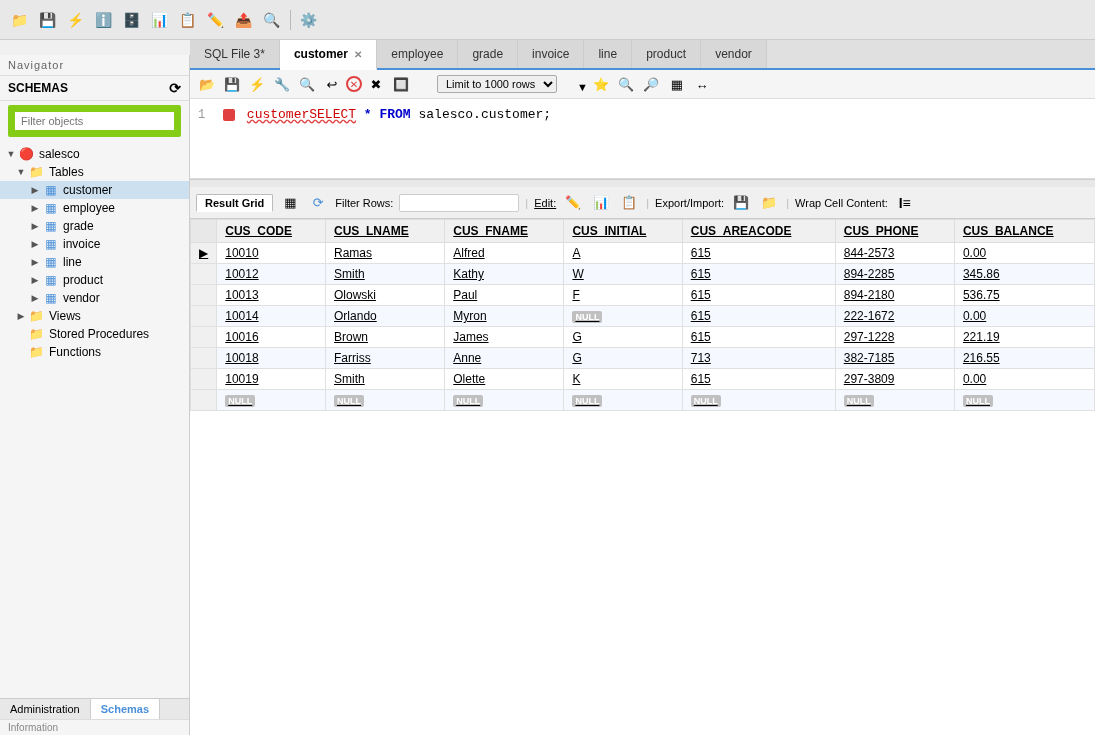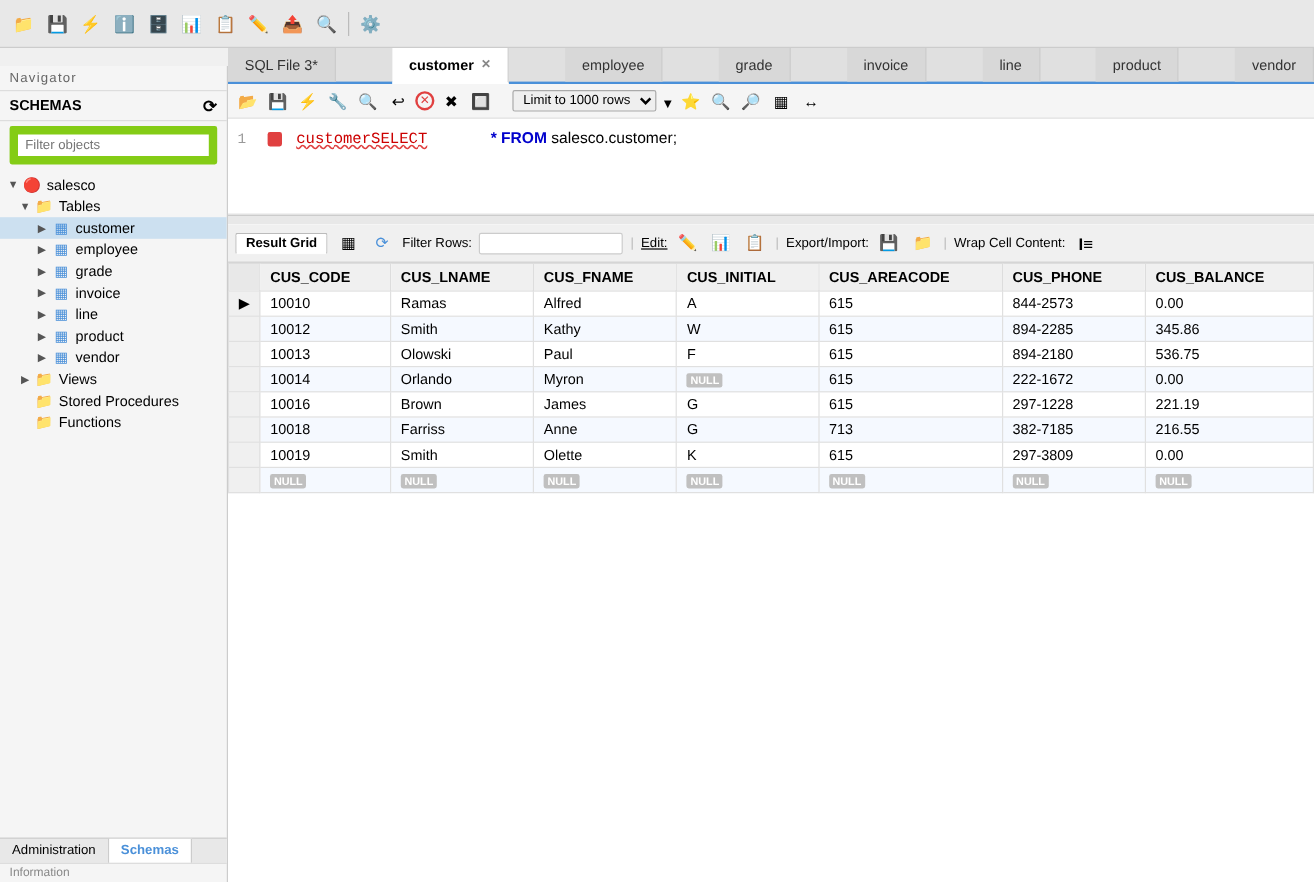--- a/index.html
+++ b/index.html
@@ -107,21 +107,20 @@
       min-width: 0;
     }
 
     
     .tab-bar {
       display: flex;
       align-items: stretch;
       background: #e0e0e0;
       border-bottom: 2px solid #4a90d9;
       height: 30px;
-      justify-content: space-between;
     }
     .tab {
       padding: 0 14px;
       display: flex;
       align-items: center;
       gap: 6px;
       font-size: 12px;
       cursor: pointer;
       border-right: 1px solid #ccc;
       background: #d8d8d8;
@@ -145,22 +144,22 @@
       background: #f5f5f5;
       border-bottom: 1px solid #ddd;
     }
     .q-icon {
       width: 22px; height: 22px;
       display: inline-flex; align-items: center; justify-content: center;
       cursor: pointer; border: 1px solid transparent; border-radius: 2px;
       font-size: 13px;
     }
     .limit-select {
-      display: flex; align-items: flex-end; gap: 4px;
-      margin-left: 12px;
+      display: flex; align-items: flex-end; gap: 20px;
+      margin-left: 22px;
       font-size: 11px;
     }
     .limit-select select {
       font-size: 11px; border: 1px solid #aaa; border-radius: 2px; padding: 1px 4px;
     }
 
     
     .query-editor {
       flex: 0 0 auto;
       min-height: 80px;
@@ -221,21 +220,21 @@
     }
     .result-btn.active { background: #fff; border-bottom-color: #fff; font-weight: bold; }
     .result-separator { color: #bbb; font-size: 11px; }
     .filter-label { font-size: 11px; }
     .filter-input-inline {
       border: 1px solid #ccc; border-radius: 2px; padding: 2px 6px;
       font-size: 11px; width: 120px;
     }
 
     
-    .data-grid { flex: 1; overflow: auto; }
+    .data-grid { flex: 1; overflow: auto; text-decoration: underline; }
     table {
       border-collapse: collapse;
       width: 100%;
       font-size: 12px;
     }
     thead th {
       background: #f0f0f0;
       border: 1px solid #ddd;
       padding: 4px 8px;
       text-align: left;
@@ -434,21 +433,21 @@
       <div class="q-icon">🔎</div>
       <div class="q-icon">▦</div>
       <div class="q-icon">↔</div>
     </div>
 
     <div class="query-editor">
       <span class="line-num">1</span>
       <span class="error-dot"></span>
       <span class="query-error-text">customerSELECT</span>
       <span class="kw-select"></span>
-      <span style="font-family:Liberation Sans, sans-serif; font-size:13px;margin-left:45px;">
+      <span style="font-family:Liberation Mono, monospace; font-size:13px;">
         <span style="color:#0000cc; font-weight:bold;"> * </span><span style="color:#0000cc; font-weight:bold;">FROM</span><span> salesco.customer;</span>
       </span>
     </div>
 
     <div class="h-scroll-bar"></div>
 
     <div class="result-area">
 
       <div class="result-toolbar">
         <div class="result-btn active">

